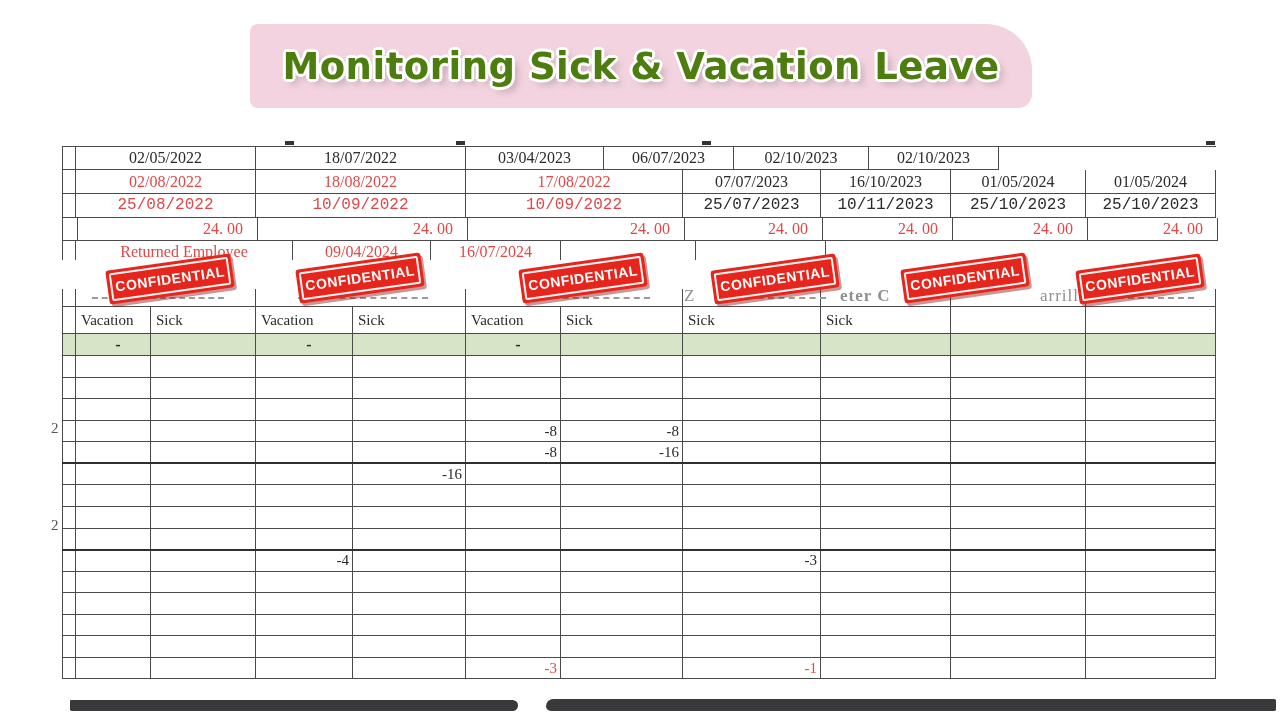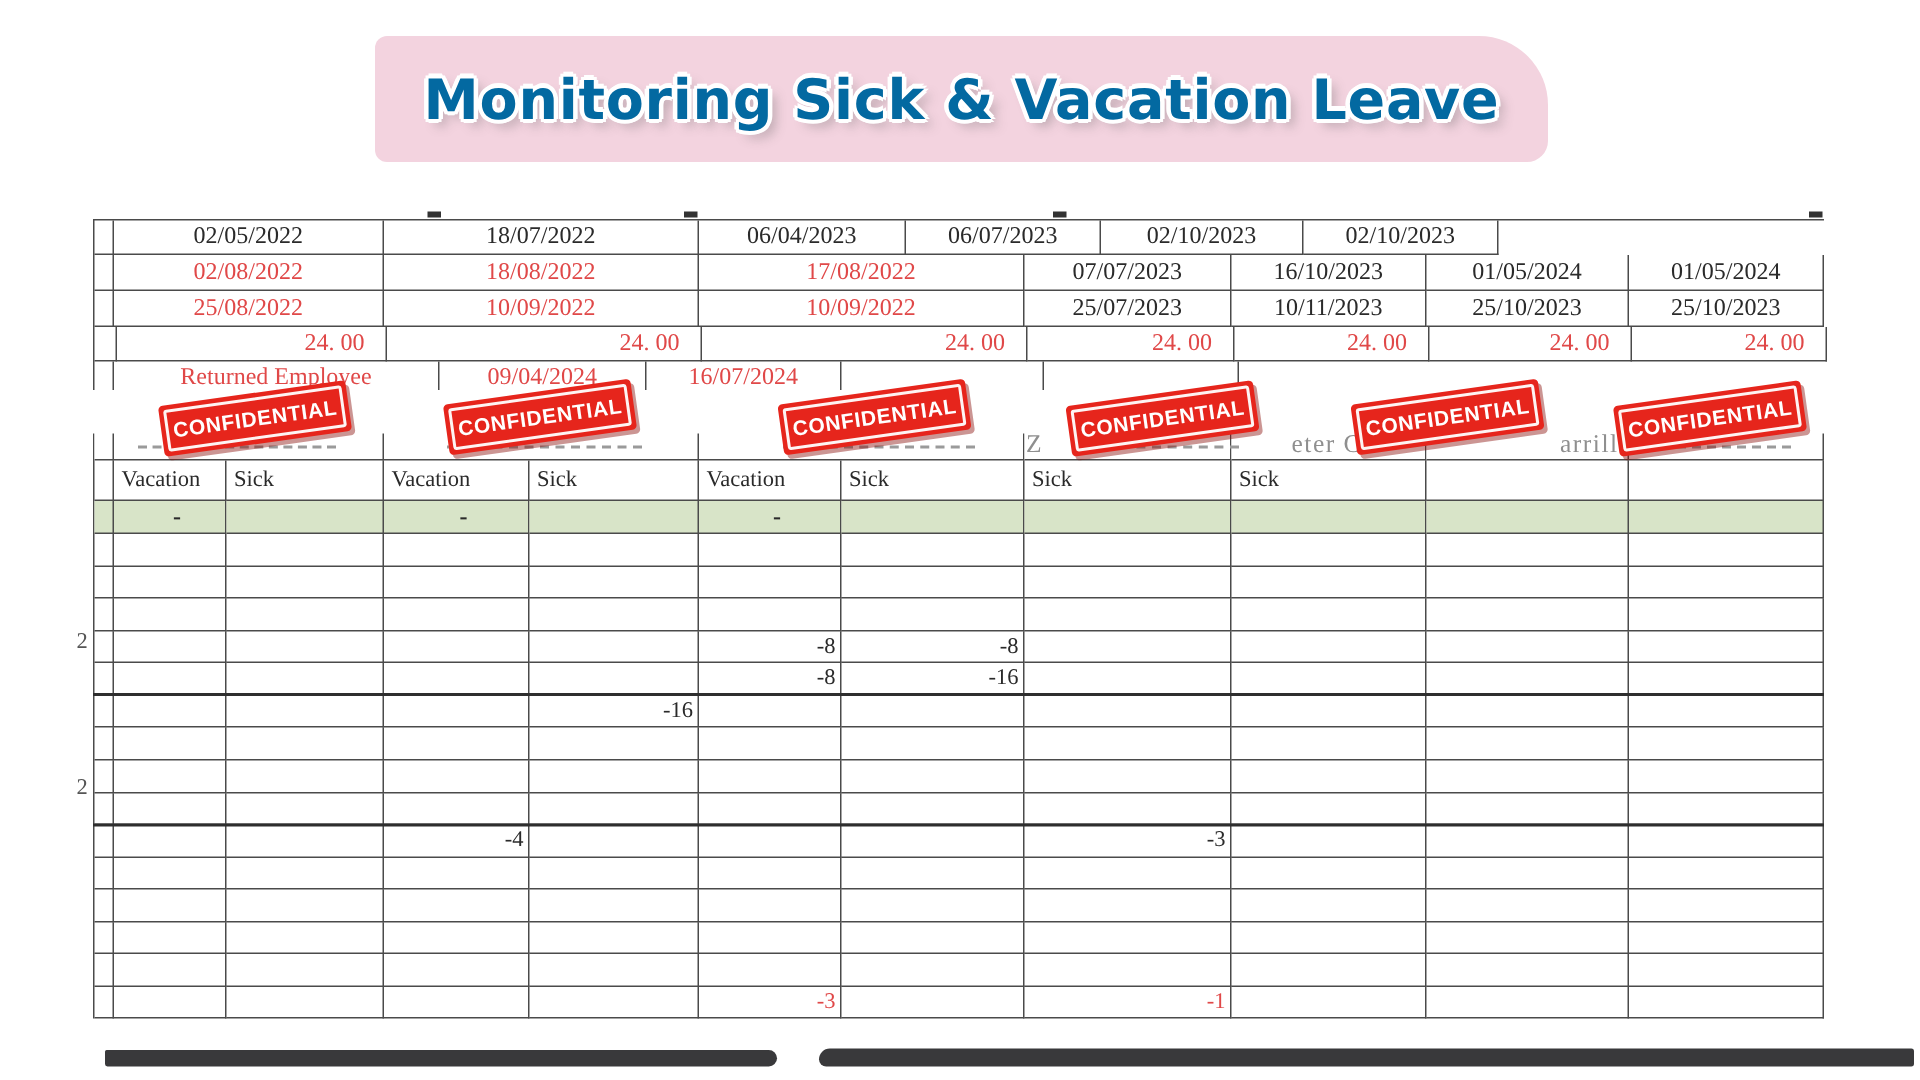--- a/index.html
+++ b/index.html
@@ -54,44 +54,44 @@
   .bar{position:absolute;background:#39393b;z-index:7;}
   #barL{left:70px;top:700px;width:448px;height:11px;border-radius:2px 10px 10px 3px;}
   #barR{left:546px;top:699px;width:730px;height:12px;border-radius:12px 3px 3px 8px;}
 </style>
 </head>
 <body>
 
 <div id="canvas">
 
   <div id="banner" style="background: rgb(243, 211, 223);">
-    <div id="title" style="color: #0369a1;">Monitoring Sick &amp; Vacation Leave</div>
+    <div id="title" style="color: #4d7c0f;">Monitoring Sick &amp; Vacation Leave</div>
   </div>
 
   <div id="tbl">
       <div class="row a-center" style="height: 23px; line-height: 22px;">
         <div class="cell " style="width: 13px;"></div>
         <div class="cell " style="width: 180px;">02/05/2022</div>
         <div class="cell " style="width: 210px;">18/07/2022</div>
-        <div class="cell " style="width: 138px;">06/04/2023</div>
+        <div class="cell " style="width: 138px;">03/04/2023</div>
         <div class="cell " style="width: 130px;">06/07/2023</div>
         <div class="cell " style="width: 135px;">02/10/2023</div>
         <div class="cell " style="width: 130px;">02/10/2023</div>
       </div>
       <div class="row a-center" style="height: 24px; line-height: 23px;">
         <div class="cell " style="width: 13px;"></div>
         <div class="cell red" style="width: 180px;">02/08/2022</div>
         <div class="cell red" style="width: 210px;">18/08/2022</div>
         <div class="cell red" style="width: 217px;">17/08/2022</div>
         <div class="cell " style="width: 138px;">07/07/2023</div>
         <div class="cell " style="width: 130px;">16/10/2023</div>
         <div class="cell " style="width: 135px;">01/05/2024</div>
         <div class="cell " style="width: 130px;">01/05/2024</div>
       </div>
-      <div class="row a-center" style="height: 24px; line-height: 23px;">
+      <div class="row a-center" style="height: 24px; line-height: 23px; font-family: Liberation Mono, monospace;">
         <div class="cell " style="width: 13px;"></div>
         <div class="cell red" style="width: 180px;">25/08/2022</div>
         <div class="cell red" style="width: 210px;">10/09/2022</div>
         <div class="cell red" style="width: 217px;">10/09/2022</div>
         <div class="cell " style="width: 138px;">25/07/2023</div>
         <div class="cell " style="width: 130px;">10/11/2023</div>
         <div class="cell " style="width: 135px;">25/10/2023</div>
         <div class="cell " style="width: 130px;">25/10/2023</div>
       </div>
       <div class="row a-right" style="height: 23px; line-height: 22px;">
@@ -365,21 +365,21 @@
     <div class="stamp" style="left: 712px; top: 262px; background: rgb(230, 37, 28);">
       <span>CONFIDENTIAL</span>
     </div>
     <div class="stamp" style="left: 902px; top: 261px; background: rgb(230, 37, 28);">
       <span>CONFIDENTIAL</span>
     </div>
     <div class="stamp" style="left: 1077px; top: 262px; background: rgb(230, 37, 28);">
       <span>CONFIDENTIAL</span>
     </div>
     <div class="nfrag" style="left: 684px;">Z</div>
-    <div class="nfrag" style="left: 861px;">eter C</div>
+    <div class="nfrag" style="left: 840px; font-weight: bold;">eter C</div>
     <div class="nfrag" style="left: 1040px;">arrillo</div>
     <div class="ndash" style="left: 92px; width: 132px;"></div>
     <div class="ndash" style="left: 298px; width: 130px;"></div>
     <div class="ndash" style="left: 522px; width: 128px;"></div>
     <div class="ndash" style="left: 716px; width: 110px;"></div>
     <div class="ndash" style="left: 1098px; width: 96px;"></div>
     <div class="lfrag" style="top: 420px;">2</div>
     <div class="lfrag" style="top: 517px;">2</div>
     <div class="tick" style="left: 285px;"></div>
     <div class="tick" style="left: 456px;"></div>

